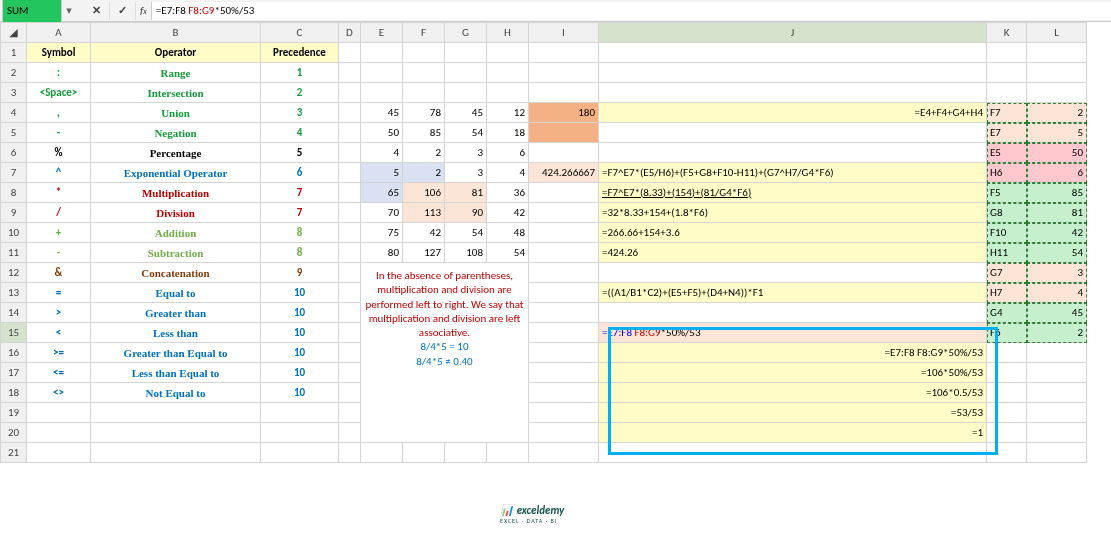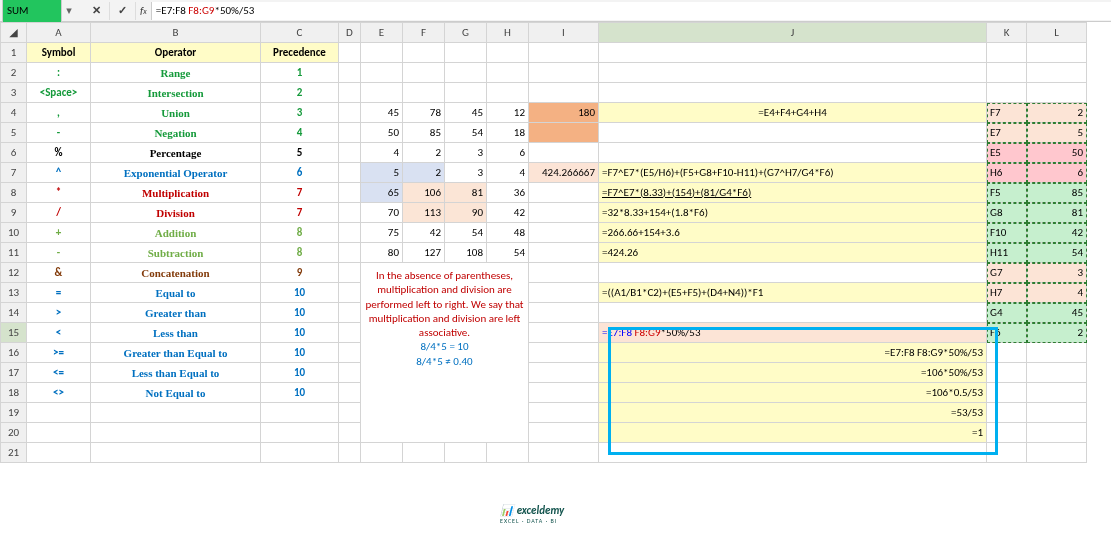--- a/index.html
+++ b/index.html
@@ -148,21 +148,21 @@
           <th class="rowh">4</th>
           <td class="sym g">,</td>
           <td class="op g">Union</td>
           <td class="prec g">3</td>
           <td></td>
           <td class="num">45</td>
           <td class="num">78</td>
           <td class="num">45</td>
           <td class="num">12</td>
           <td class="num org">180</td>
-          <td class="txt yel" style="text-align: center;">=E4+F4+G4+H4</td>
+          <td class="txt yel" style="text-align: right;">=E4+F4+G4+H4</td>
           <td class="txt orgL dash-border">F7</td>
           <td class="num orgL dash-border">2</td>
         </tr>
         <tr>
           <th class="rowh">5</th>
           <td class="sym g">-</td>
           <td class="op g">Negation</td>
           <td class="prec g">4</td>
           <td></td>
           <td class="num">50</td>

